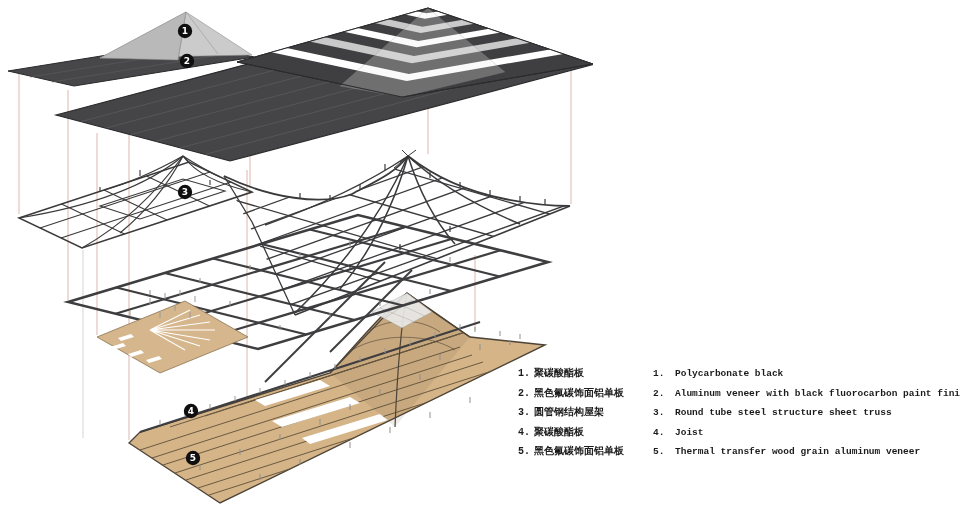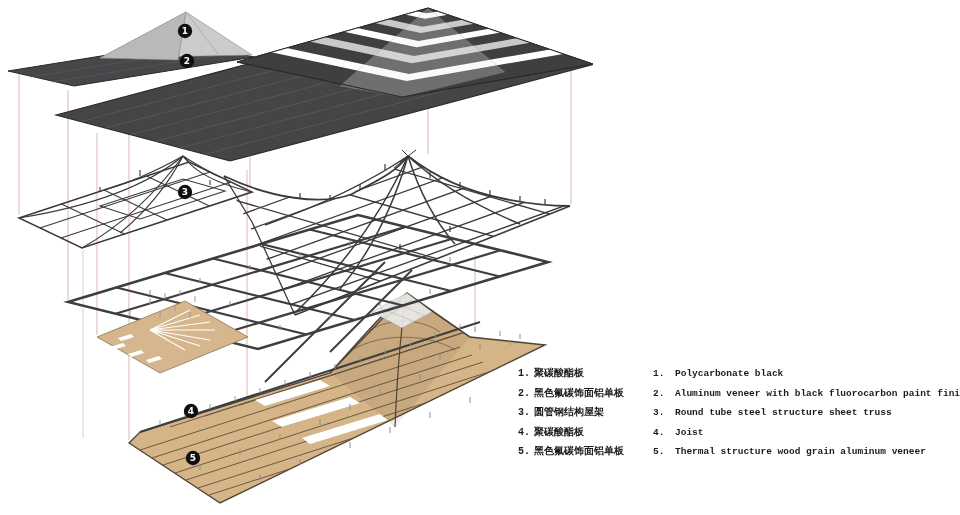--- a/index.html
+++ b/index.html
@@ -255,15 +255,15 @@
   <div class="zh"><span class="no">2.</span><span>黑色氟碳饰面铝单板</span></div>
   <div class="en"><span class="no">2.</span><span>Aluminum veneer with black fluorocarbon paint finish</span></div>
 
   <div class="zh"><span class="no">3.</span><span>圆管钢结构屋架</span></div>
   <div class="en"><span class="no">3.</span><span>Round tube steel structure sheet truss</span></div>
 
   <div class="zh"><span class="no">4.</span><span>聚碳酸酯板</span></div>
   <div class="en"><span class="no">4.</span><span>Joist</span></div>
 
   <div class="zh"><span class="no">5.</span><span>黑色氟碳饰面铝单板</span></div>
-  <div class="en"><span class="no">5.</span><span>Thermal structure wood grain aluminum veneer</span></div>
+  <div class="en"><span class="no">5.</span><span>Thermal transfer wood grain aluminum veneer</span></div>
 </div>
 </div>
 
 </body></html>

